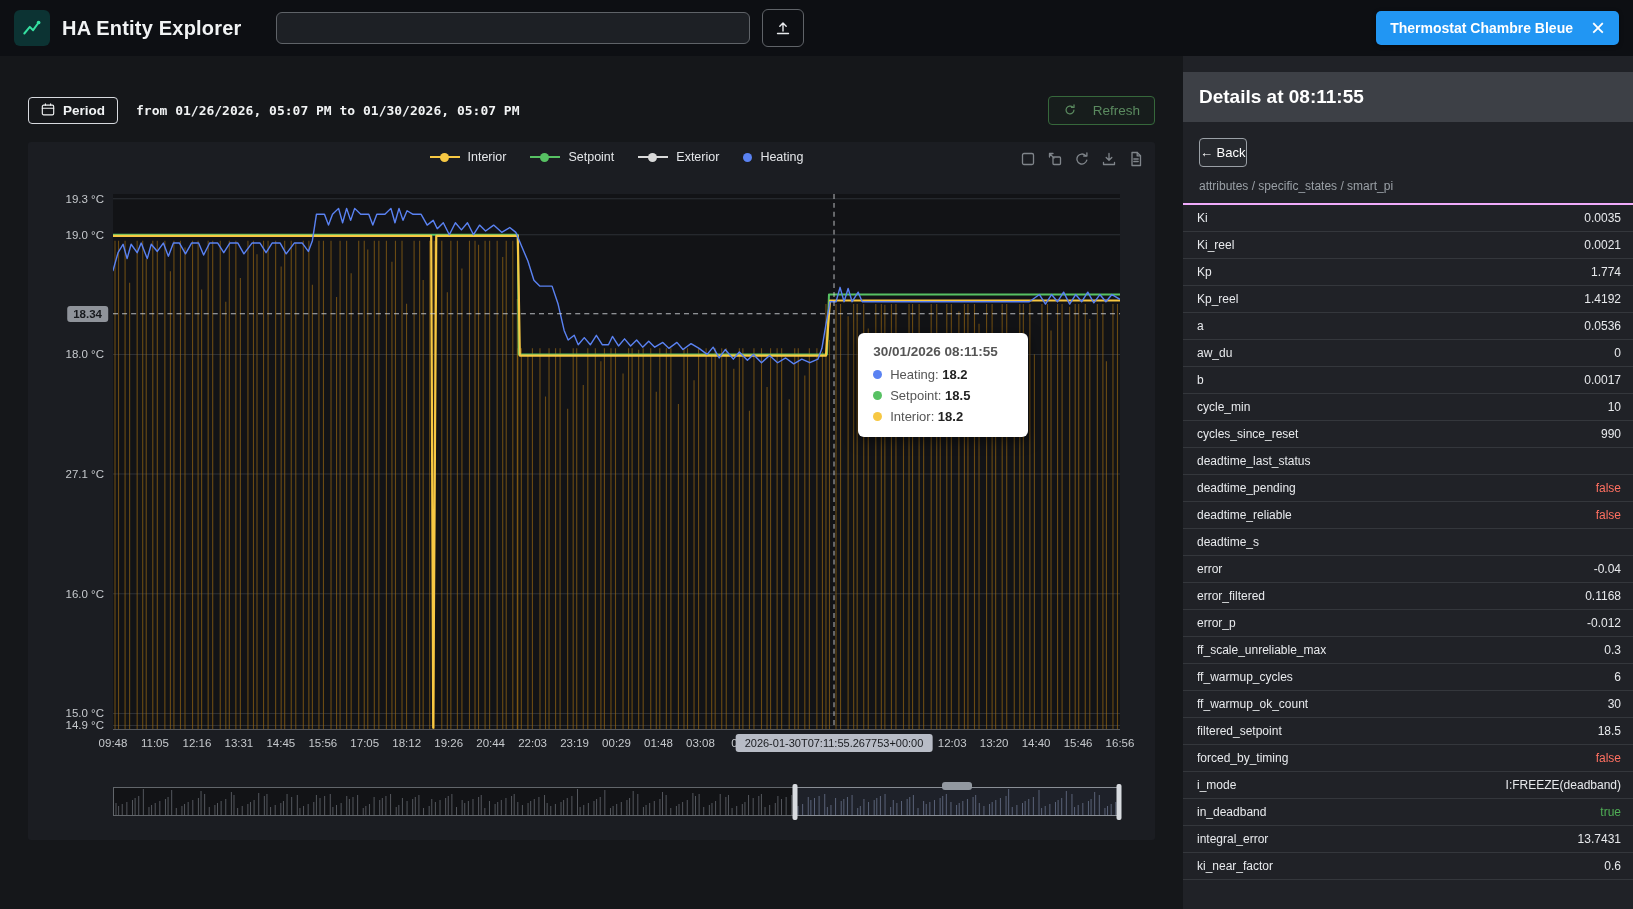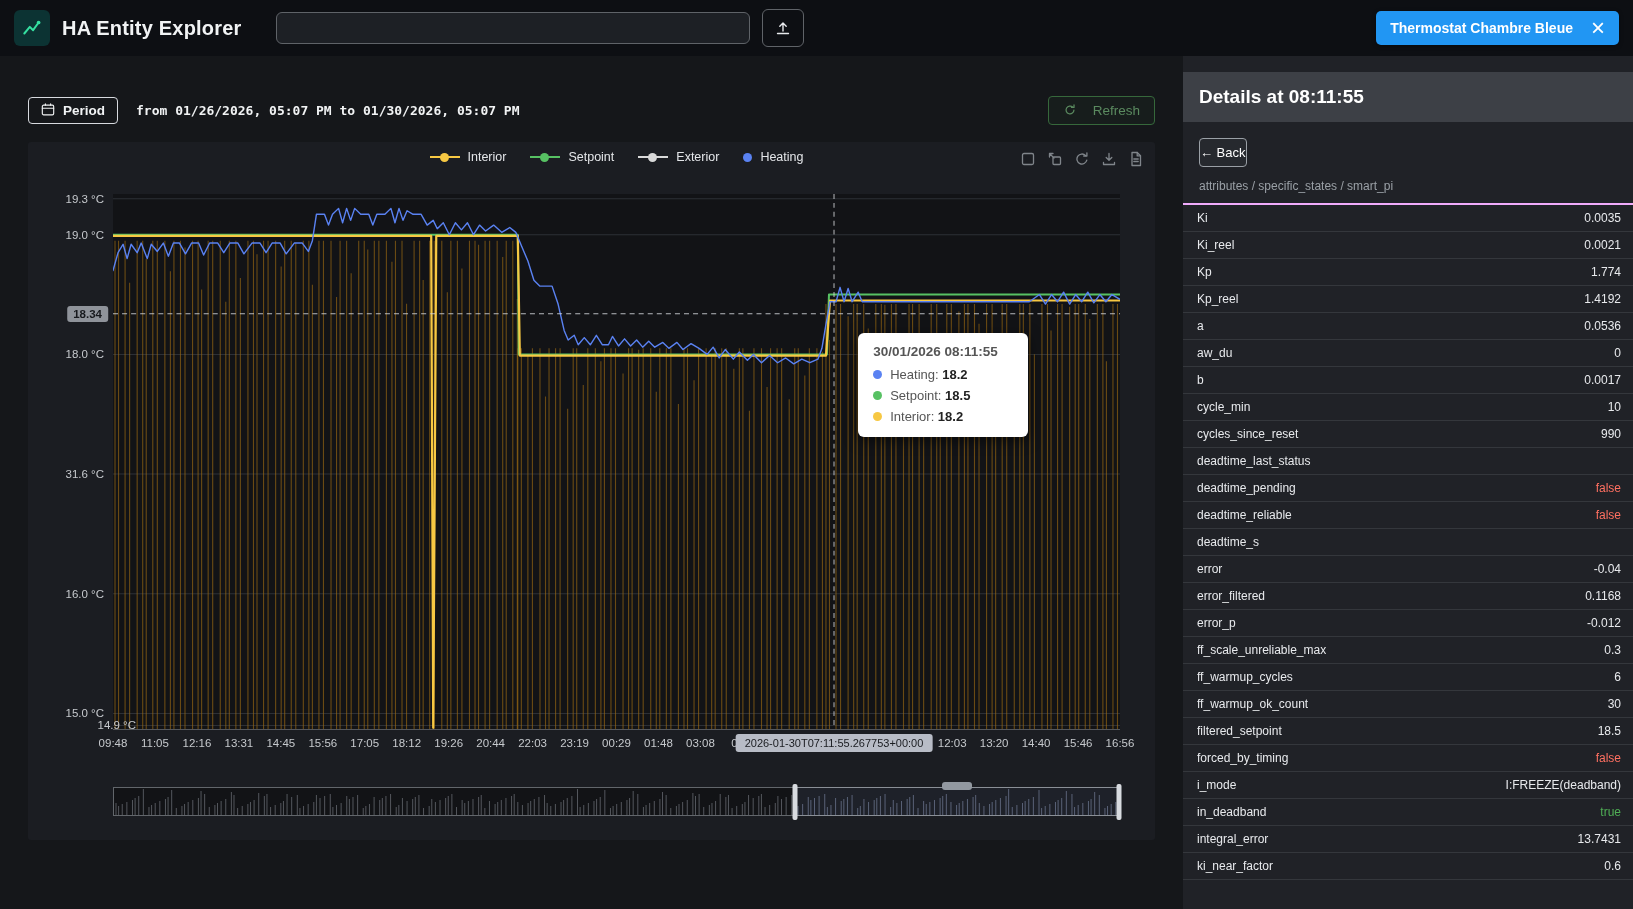--- a/index.html
+++ b/index.html
@@ -378,24 +378,24 @@
                 </div>
                 <div class="tt-row">
                   <span class="tt-dot" style="background:#f7c843"></span>
                   <span>Interior: <b>18.2</b></span>
                 </div>
               </div>
           </div>
         <span class="axis-label-y" style="top: 0.894855%;">19.3 °C</span>
             <span class="axis-label-y" style="top: 7.60626%;">19.0 °C</span>
             <span class="axis-label-y" style="top: 29.9776%;">18.0 °C</span>
-            <span class="axis-label-y" style="top: 52.349%;">31.6 °C</span>
+            <span class="axis-label-y" style="top: 52.349%;">27.1 °C</span>
             <span class="axis-label-y" style="top: 74.7204%;">16.0 °C</span>
             <span class="axis-label-y" style="top: 97.0917%;">15.0 °C</span>
-            <span class="axis-label-y" style="top: 99.3289%; margin-left: 32px;">14.9 °C</span>
+            <span class="axis-label-y" style="top: 99.3289%;">14.9 °C</span>
             <span class="axis-label-x" style="left: 0%;">09:48</span>
             <span class="axis-label-x" style="left: 4.16667%;">11:05</span>
             <span class="axis-label-x" style="left: 8.33333%;">12:16</span>
             <span class="axis-label-x" style="left: 12.5%;">13:31</span>
             <span class="axis-label-x" style="left: 16.6667%;">14:45</span>
             <span class="axis-label-x" style="left: 20.8333%;">15:56</span>
             <span class="axis-label-x" style="left: 25%;">17:05</span>
             <span class="axis-label-x" style="left: 29.1667%;">18:12</span>
             <span class="axis-label-x" style="left: 33.3333%;">19:26</span>
             <span class="axis-label-x" style="left: 37.5%;">20:44</span>

